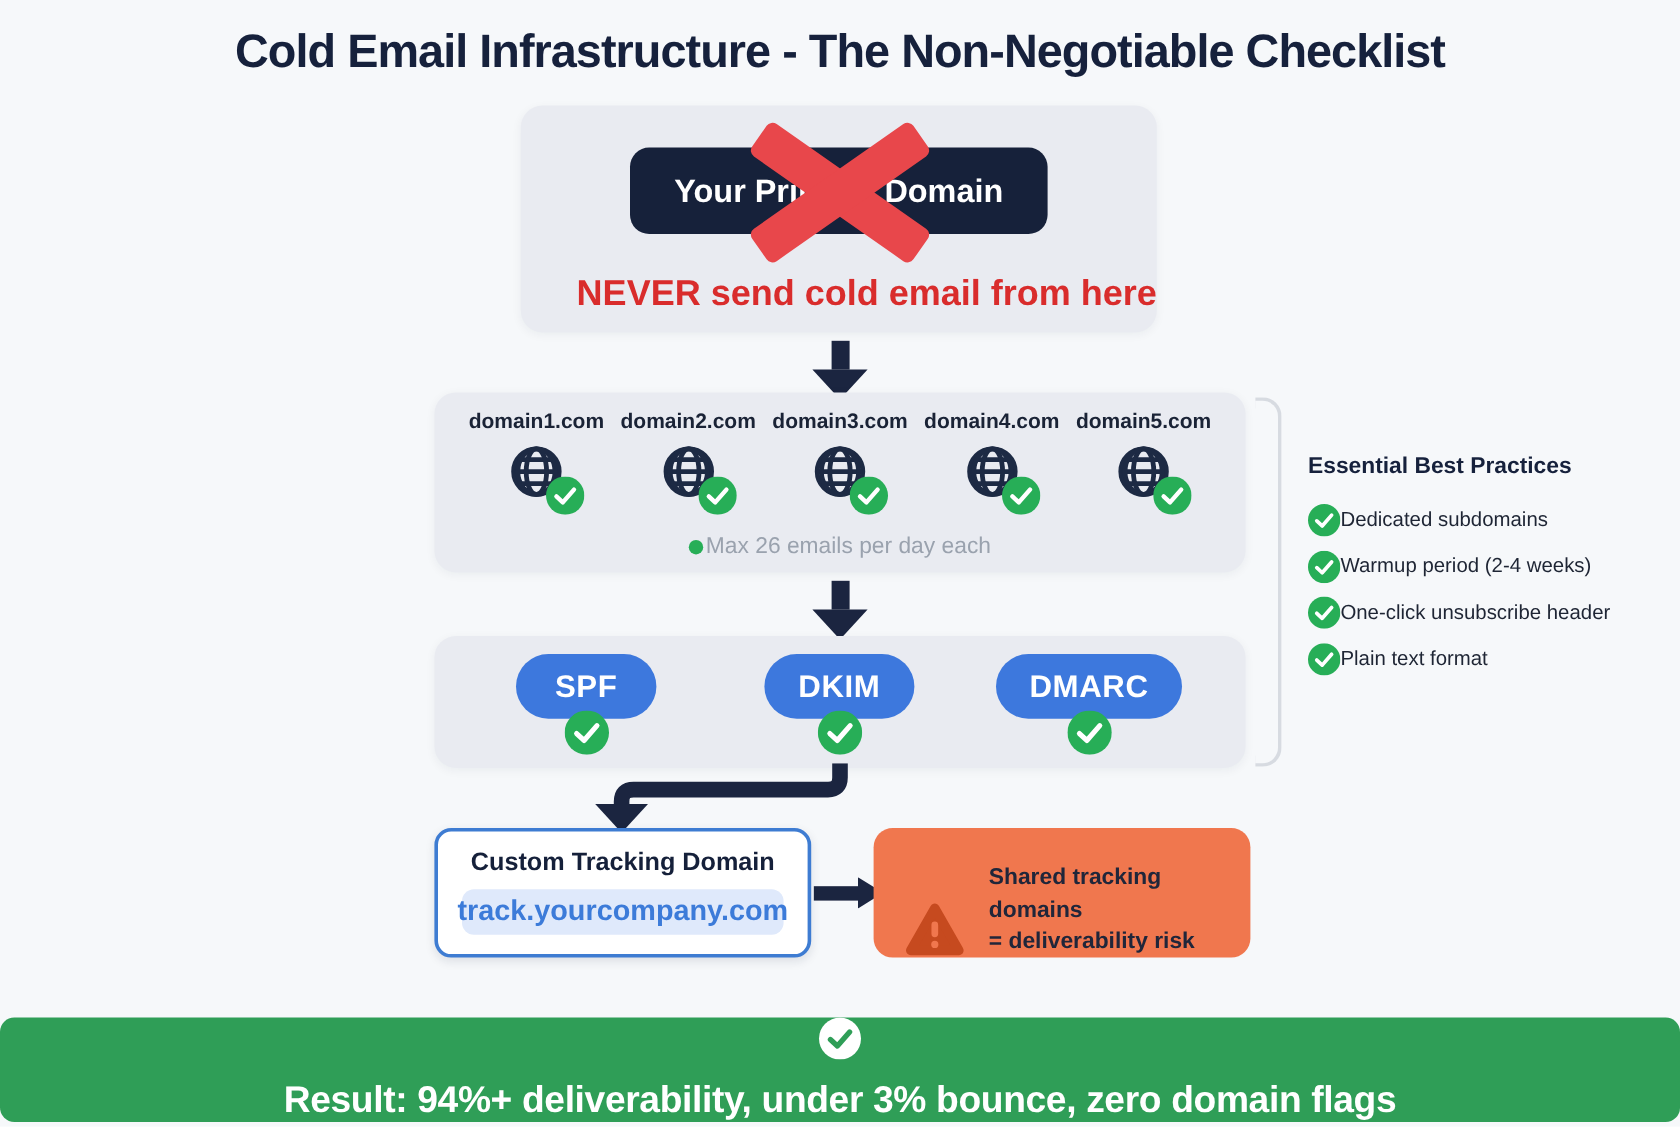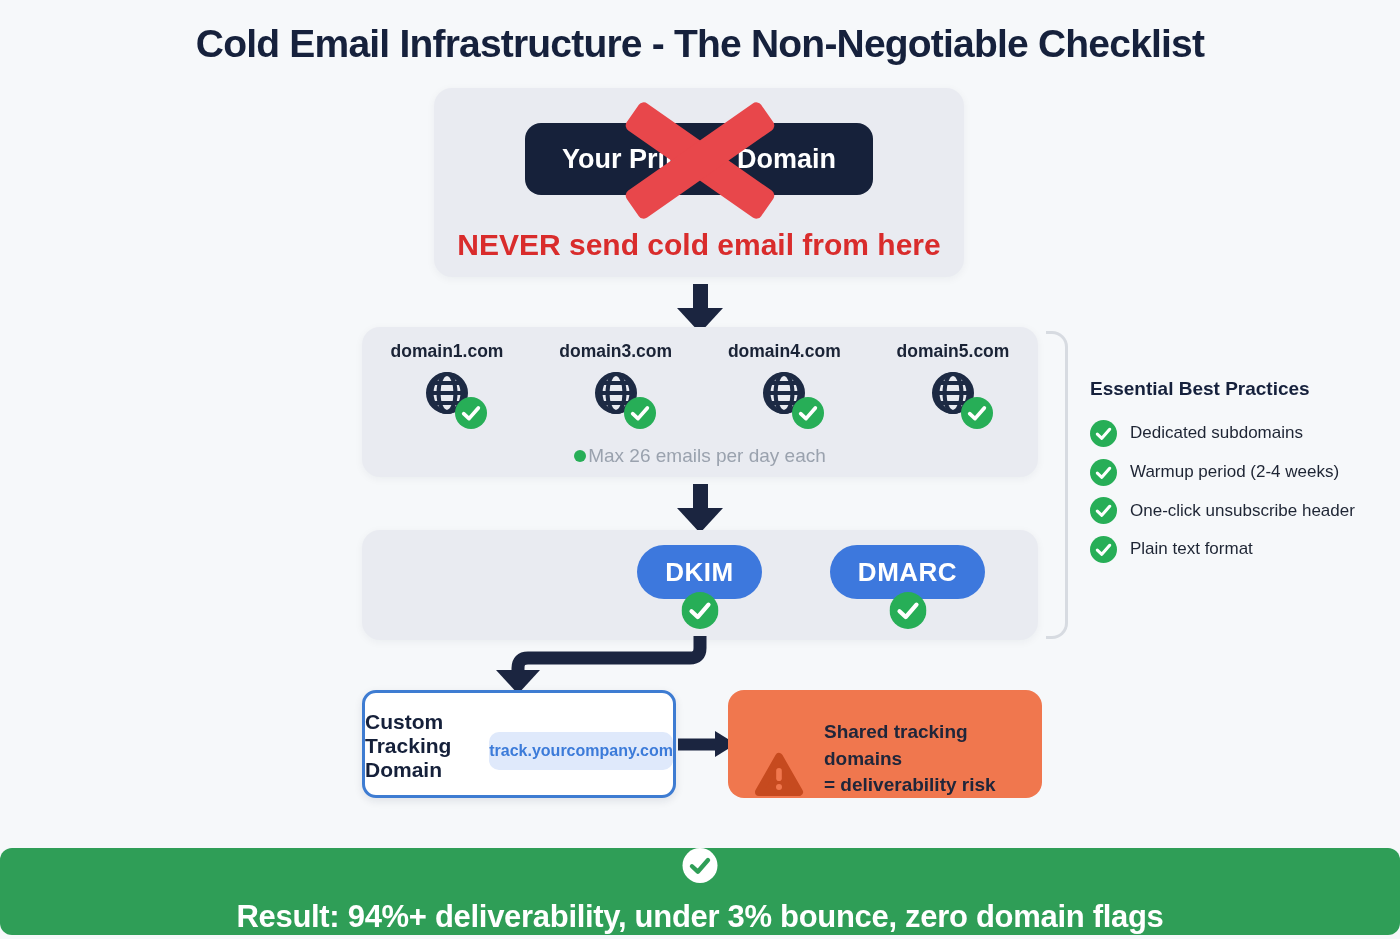--- a/index.html
+++ b/index.html
@@ -60,21 +60,21 @@
     width: 164px; height: 33px;
     background: #e8474b;
     border-radius: 6px;
   }
   .red-x .bar.a { transform: rotate(35deg); }
   .red-x .bar.b { transform: rotate(-35deg); }
   .never-text {
     position: absolute;
     left: 0; top: 140px;
     width: 100%;
-    text-align: center;
+    text-align: right;
     font-size: 30px;
     font-weight: 700;
     color: #d92c2c;
   }
 
   
   .down-arrow { position: absolute; width: 46px; }
   .down-arrow .stem { width: 15px; height: 24px; background: #1b2540; margin: 0 auto; }
   .down-arrow .head {
     width: 0; height: 0; margin: 0 auto;
@@ -154,21 +154,21 @@
     left: 1090px; top: 378px;
     width: 310px;
   }
   .bp-title {
     font-size: 19px;
     font-weight: 700;
     color: #16213c;
     margin-bottom: 14px;
   }
   .bp-item {
-    display: flex; align-items: center; gap: 13px;
+    display: flex; align-items: center; 
     height: 38.7px;
     font-size: 17px;
     font-weight: 500;
     color: #1e2534;
     white-space: nowrap;
   }
 
   
   .check-badge { width: 32px; height: 32px; display: inline-block; }
   .check-badge.small { width: 27px; height: 27px; }
@@ -179,35 +179,35 @@
 
   
   .tracking-box {
     position: absolute;
     left: 362px; top: 690px;
     width: 314px; height: 108px;
     background: #ffffff;
     border: 3px solid #3e7cd2;
     border-radius: 14px;
     box-shadow: 0 3px 8px rgba(20,30,60,0.10);
-    display: flex; flex-direction: row; align-items: center;
+    display: flex; flex-direction: column; align-items: center;
     padding-top: 14px;
   }
   .tracking-title {
     font-size: 21px;
     font-weight: 700;
     color: #15203a;
     margin-bottom: 10px;
   }
   .tracking-value {
     width: 268px; height: 38px;
     background: #dfe9fb;
     border-radius: 10px;
     display: flex; align-items: center; justify-content: center;
-    font-size: 16px;
+    font-size: 24px;
     font-weight: 600;
     color: #3c7bd9;
   }
   .right-arrow { position: absolute; left: 678px; top: 731px; width: 58px; height: 26px; }
   .warning-box {
     position: absolute;
     left: 728px; top: 690px;
     width: 314px; height: 108px;
     background: #f0774e;
     border-radius: 16px;
@@ -281,20 +281,41 @@
             </svg>
           <span class="check-badge">
             <svg width="32" height="32" viewBox="0 0 48 48">
                 <circle cx="24" cy="24" r="24" fill="#27ae57"></circle>
                 <polyline points="13,25 21,32.5 35,16.5" fill="none" stroke="#fff" stroke-width="5.5" stroke-linecap="round" stroke-linejoin="round"></polyline>
               </svg>
           </span>
         </div>
       </div>
 
+      <div class="domain-col">
+        <div class="domain-label">domain2.com</div>
+        <div class="globe-wrap">
+          <svg width="48" height="48" viewBox="0 0 48 48">
+              <g fill="none" stroke="#1d2a44" stroke-width="4">
+                <circle cx="24" cy="24" r="19"></circle>
+                <line x1="5.5" y1="24" x2="42.5" y2="24"></line>
+                <line x1="8.5" y1="14" x2="39.5" y2="14"></line>
+                <line x1="8.5" y1="34" x2="39.5" y2="34"></line>
+                <ellipse cx="24" cy="24" rx="8.5" ry="19"></ellipse>
+                <ellipse cx="24" cy="24" rx="15.5" ry="19"></ellipse>
+              </g>
+            </svg>
+          <span class="check-badge">
+            <svg width="32" height="32" viewBox="0 0 48 48">
+                <circle cx="24" cy="24" r="24" fill="#27ae57"></circle>
+                <polyline points="13,25 21,32.5 35,16.5" fill="none" stroke="#fff" stroke-width="5.5" stroke-linecap="round" stroke-linejoin="round"></polyline>
+              </svg>
+          </span>
+        </div>
+      </div>
 
       <div class="domain-col">
         <div class="domain-label">domain3.com</div>
         <div class="globe-wrap">
           <svg width="48" height="48" viewBox="0 0 48 48">
               <g fill="none" stroke="#1d2a44" stroke-width="4">
                 <circle cx="24" cy="24" r="19"></circle>
                 <line x1="5.5" y1="24" x2="42.5" y2="24"></line>
                 <line x1="8.5" y1="14" x2="39.5" y2="14"></line>
                 <line x1="8.5" y1="34" x2="39.5" y2="34"></line>
@@ -361,20 +382,29 @@
       <span>Max 26 emails per day each</span>
     </div>
   </div>
 
   <div class="down-arrow arrow-2">
     <div class="stem"></div>
       <div class="head"></div>
   </div>
 
   <div class="section-box auth-box">
+    <div class="auth-pill pill-spf">
+      <span>SPF</span>
+      <span class="check-badge large">
+        <svg width="37" height="37" viewBox="0 0 48 48">
+            <circle cx="24" cy="24" r="24" fill="#27ae57"></circle>
+            <polyline points="13,25 21,32.5 35,16.5" fill="none" stroke="#fff" stroke-width="5.5" stroke-linecap="round" stroke-linejoin="round"></polyline>
+          </svg>
+      </span>
+    </div>
     <div class="auth-pill pill-dkim">
       <span>DKIM</span>
       <span class="check-badge large">
         <svg width="37" height="37" viewBox="0 0 48 48">
             <circle cx="24" cy="24" r="24" fill="#27ae57"></circle>
             <polyline points="13,25 21,32.5 35,16.5" fill="none" stroke="#fff" stroke-width="5.5" stroke-linecap="round" stroke-linejoin="round"></polyline>
           </svg>
       </span>
     </div>
     <div class="auth-pill pill-dmarc">

